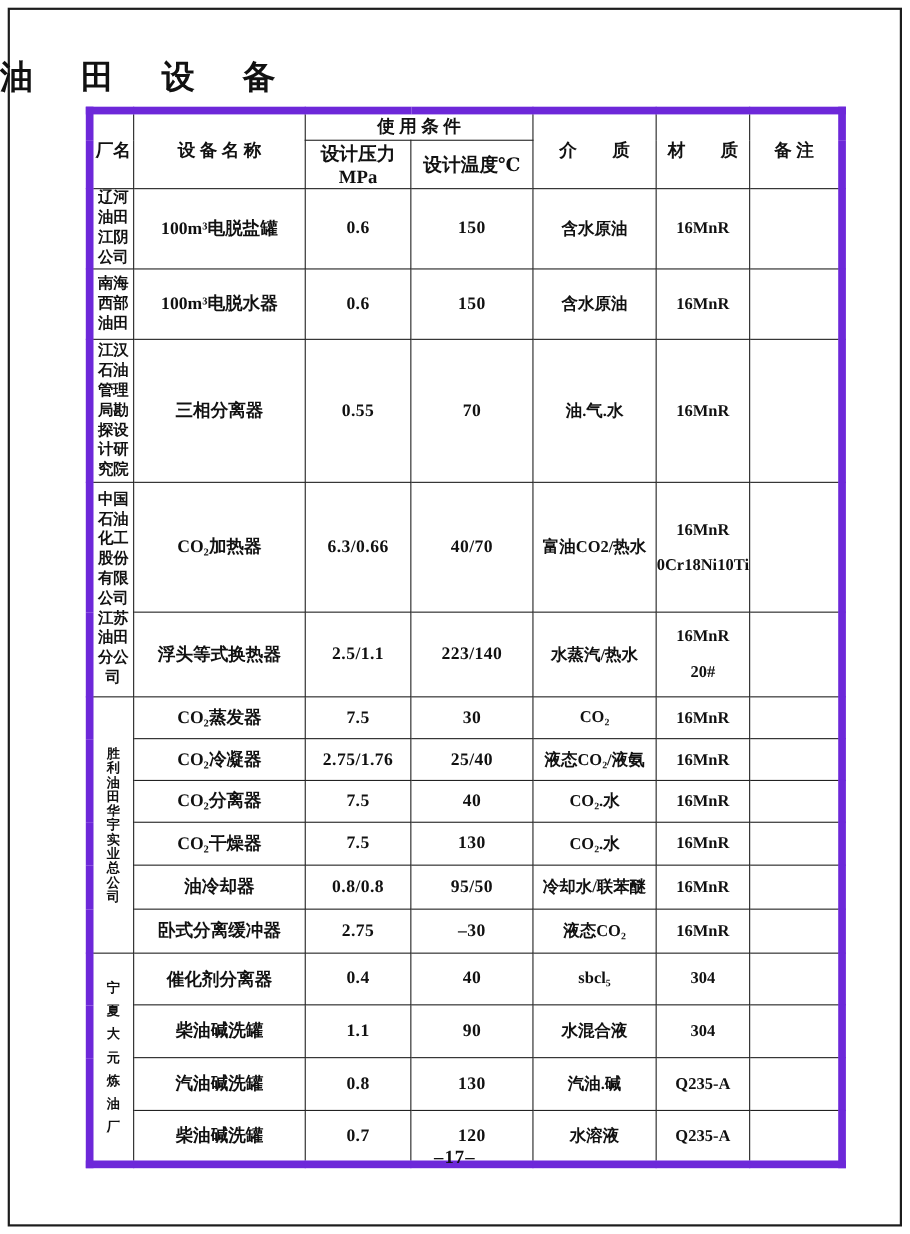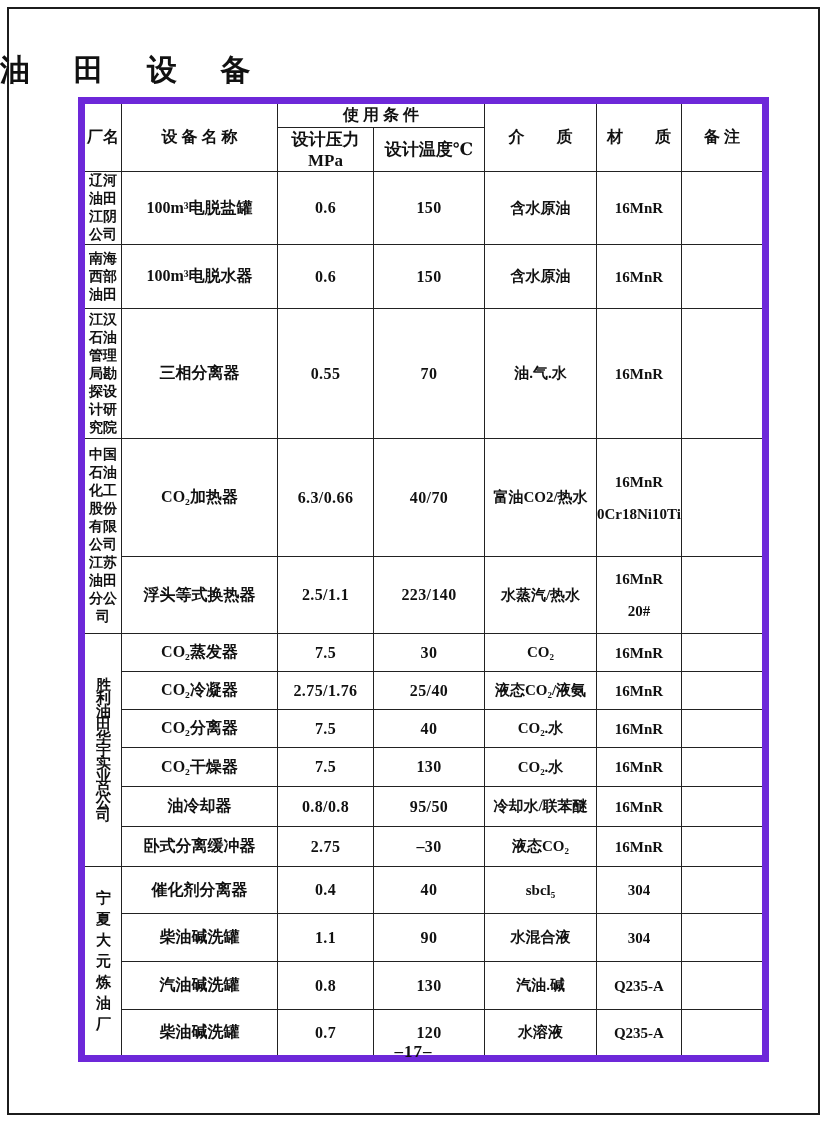--- a/index.html
+++ b/index.html
@@ -27,21 +27,21 @@
     border:1px solid #222;padding:0;text-align:center;vertical-align:middle;
     font-weight:bold;overflow:hidden;
   }
   thead th{font-size:16px;}
   tr.hr1{height:27px;}
   tr.hr2{height:28px;}
   th.h-sub{font-size:17px;}
   td.factory span{display:inline-block;word-break:break-all;vertical-align:middle;text-align:center;}
   td.factory.two{font-size:14px;}
   td.factory.two span{width:30px;line-height:18px;}
-  td.factory.one{font-size:15px;}
+  td.factory.one{font-size:12px;}
   td.factory.one span{width:14px;}
   td.eq{font-size:16px;}
   td.num{font-size:16px;letter-spacing:0.4px;}
   td.med{font-size:15px;}
   td.mat{font-size:15px;white-space:pre-line;line-height:32px;}
   td.rem{font-size:15px;}
   .footer{
     position:absolute;top:1042px;left:0;width:100%;
     text-align:center;font-size:17px;font-weight:bold;letter-spacing:1px;
   }

